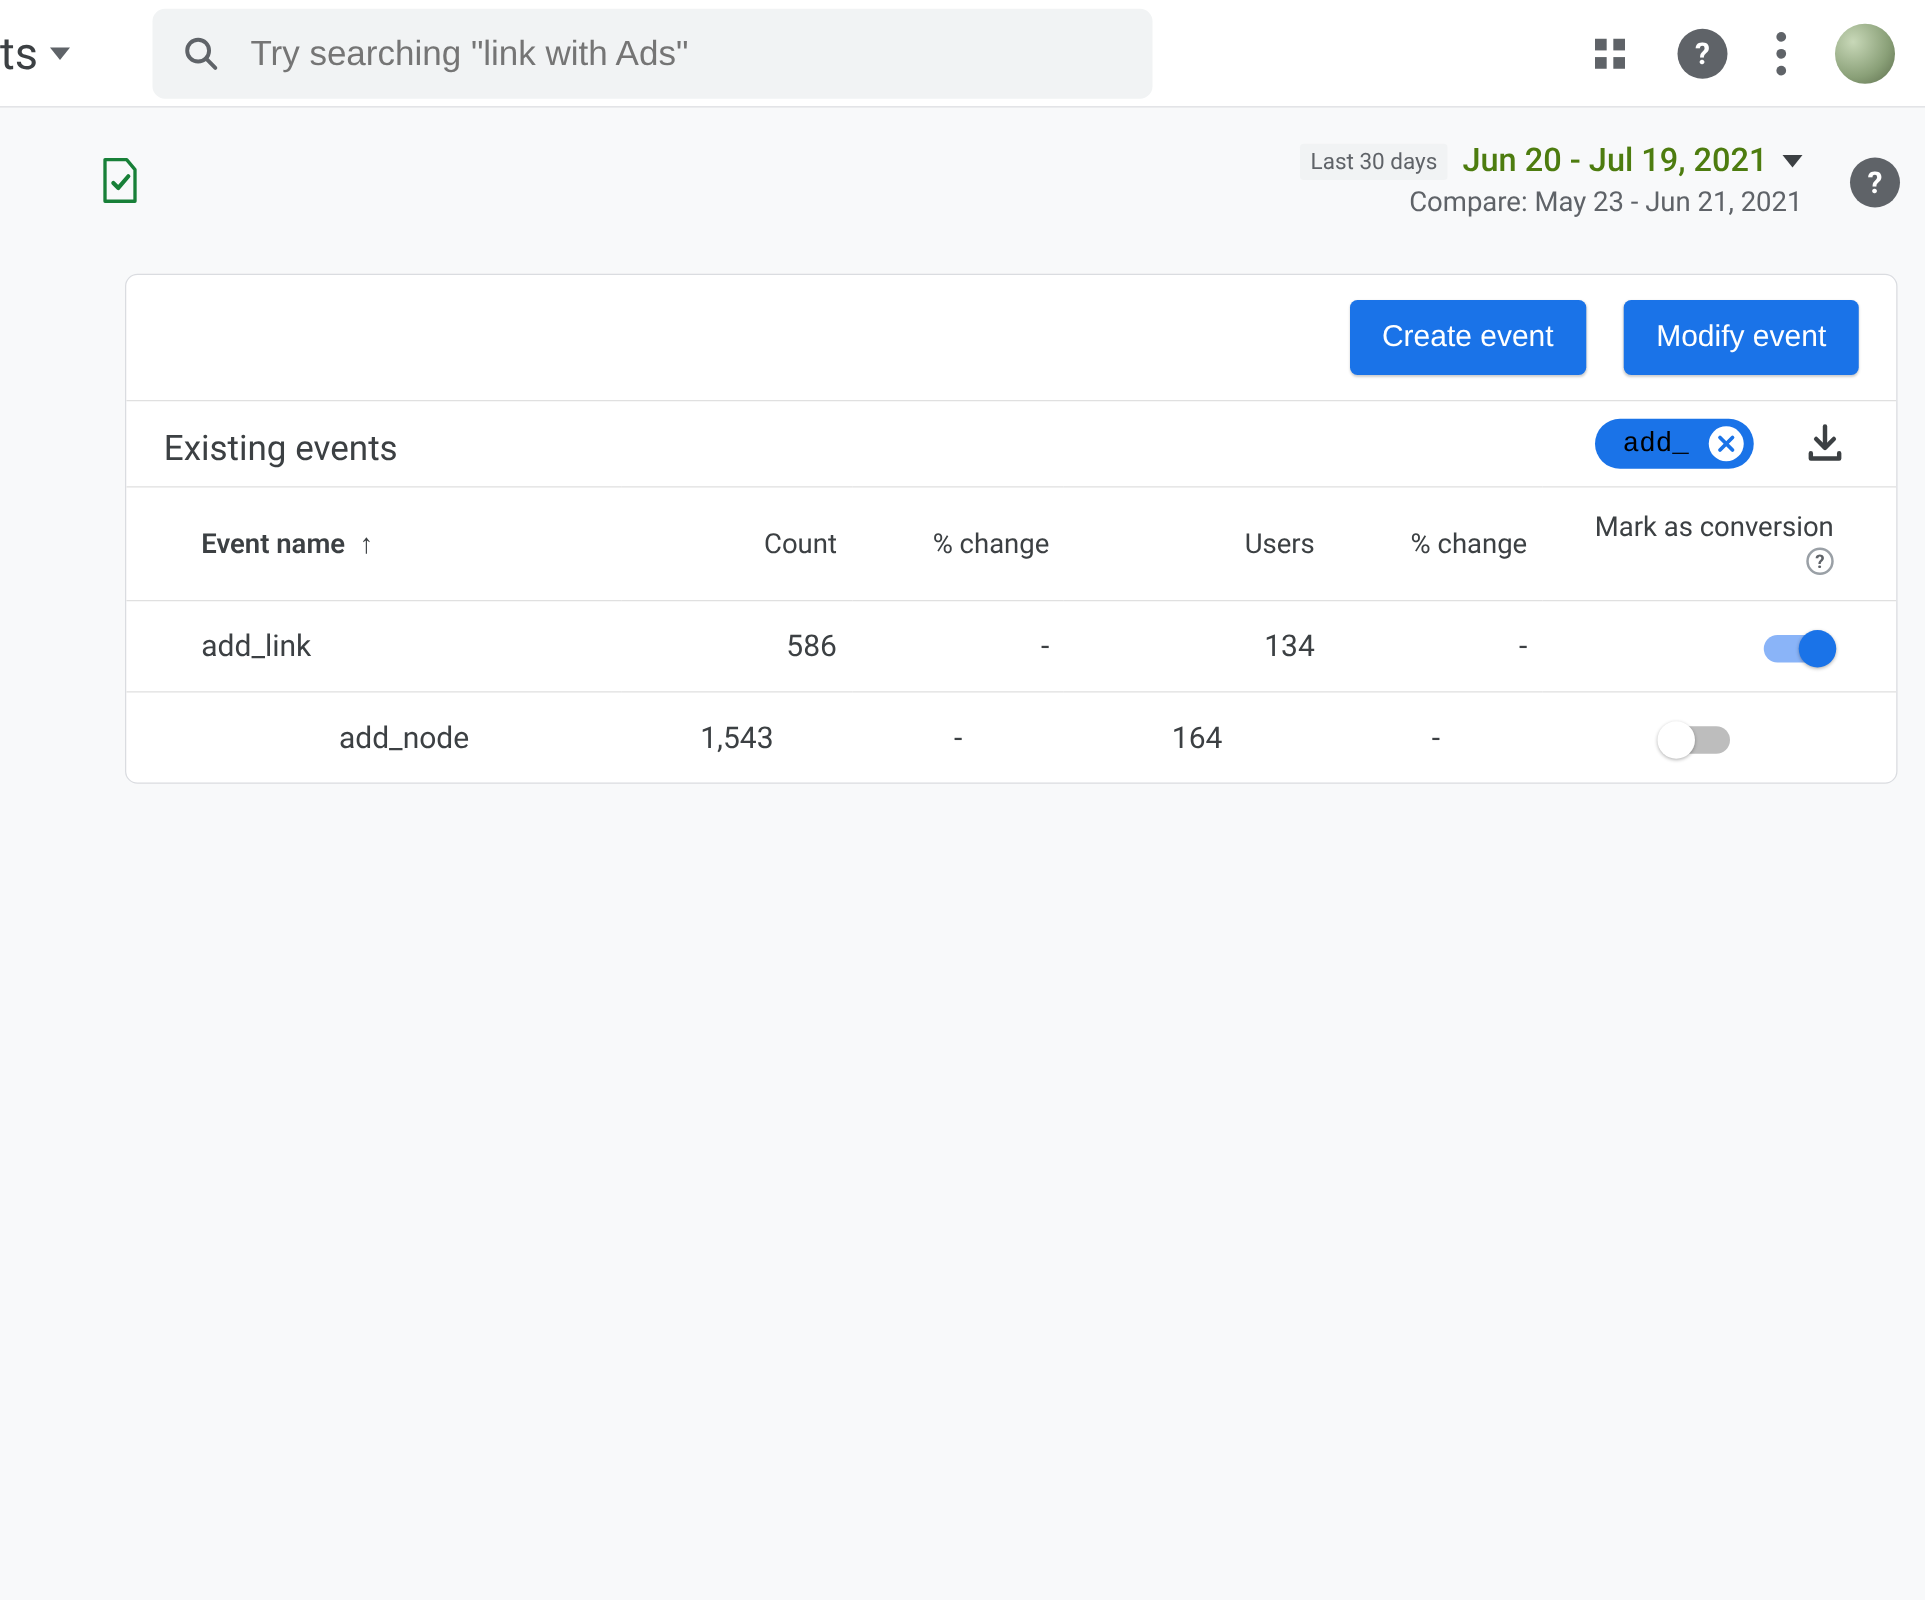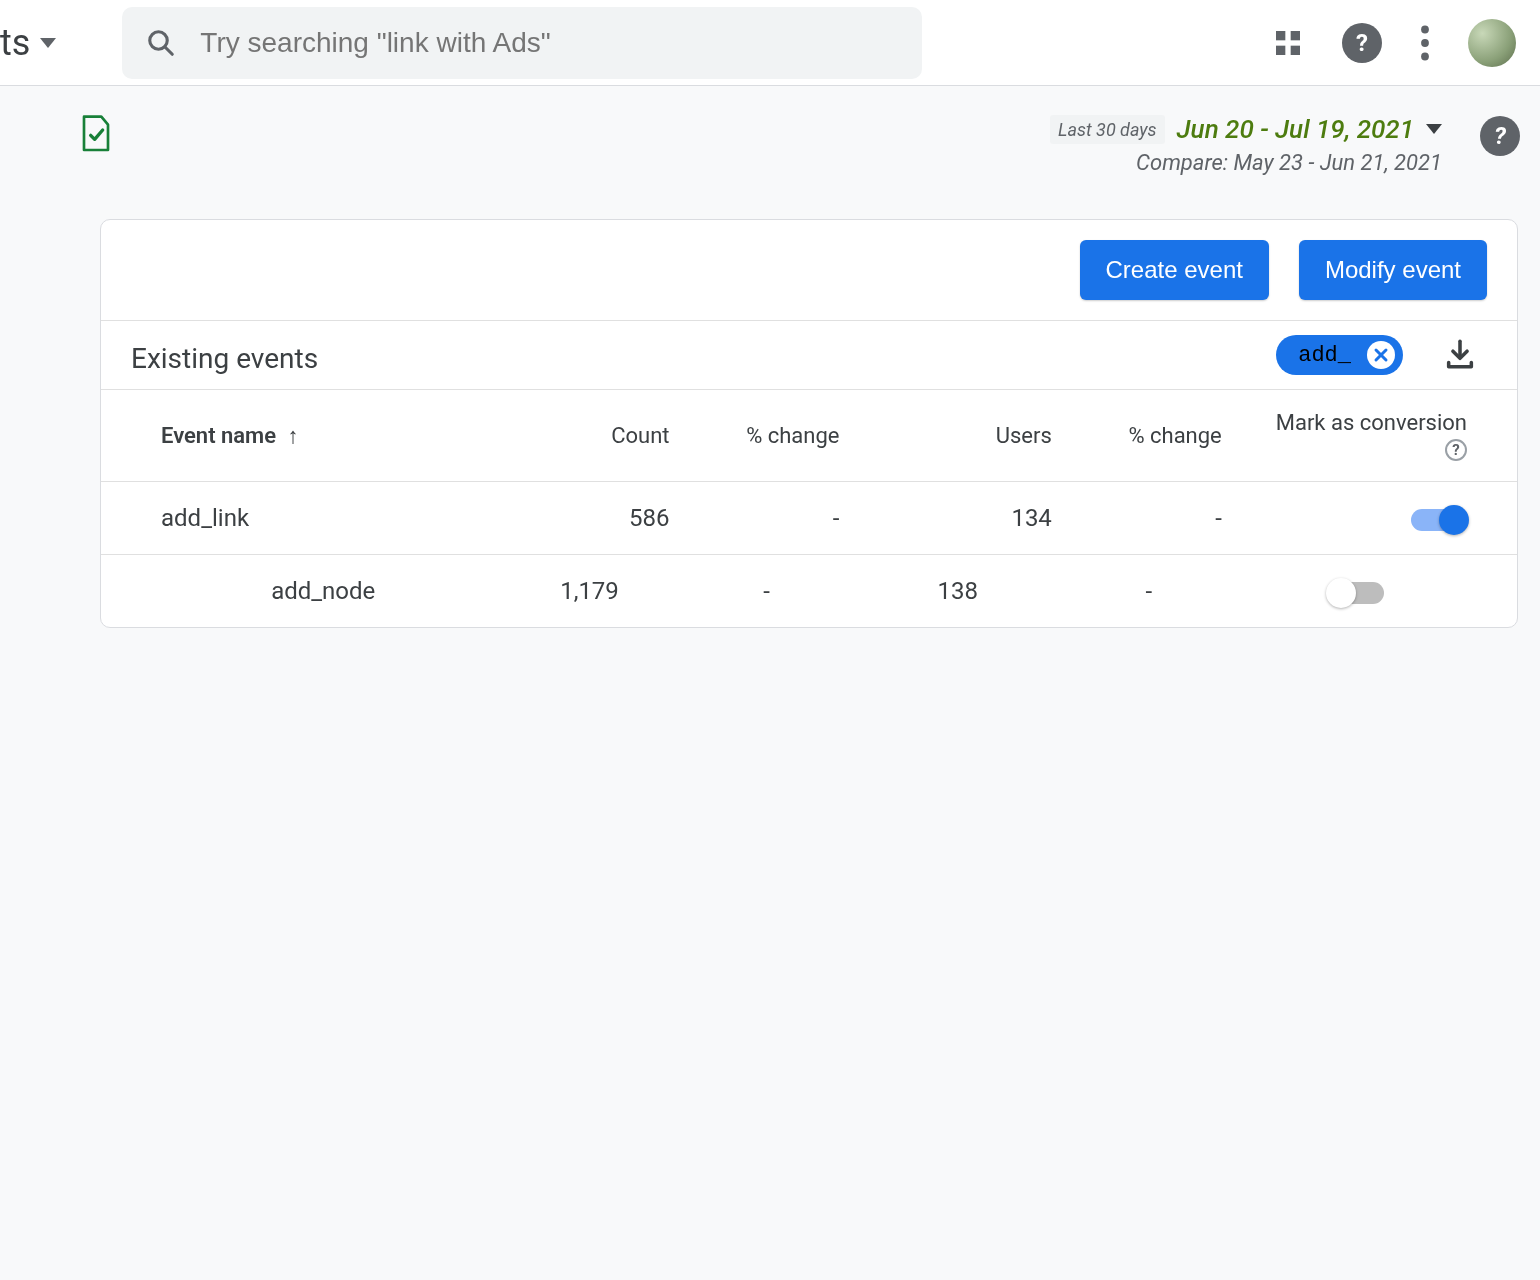--- a/index.html
+++ b/index.html
@@ -73,24 +73,23 @@
     font-weight: bold;
   }
   .avatar {
     width: 48px; height: 48px;
     border-radius: 50%;
     background: radial-gradient(circle at 30% 30%, #c8d8b8, #8aa078 60%, #5a6b4a);
   }
   
   .subheader {
     display: flex;
-    align-items: flex-start;
+    align-items: center;
     padding: 28px 20px 14px 80px;
     gap: 20px;
-    font-style: italic;
   }
   .verify-icon {
     width: 32px; height: 40px;
   }
   .date-area {
     margin-left: auto;
     text-align: right;
     margin-right: 18px;
   }
   .date-row1 {
@@ -377,21 +376,21 @@
         <tr>
           <td class="name-cell">add_link</td>
           <td>586</td>
           <td>-</td>
           <td>134</td>
           <td>-</td>
           <td class="conv-cell"><span class="toggle on"><span class="track"></span><span class="knob"></span></span></td>
         </tr>
         <tr>
           <td class="name-cell">add_node</td>
-          <td>1,179</td>
+          <td>1,543</td>
           <td>-</td>
-          <td>138</td>
+          <td>164</td>
           <td>-</td>
           <td class="conv-cell"><span class="toggle "><span class="track"></span><span class="knob"></span></span></td>
         </tr>
       </tbody>
   </table>
 </div>
 
 </body></html>

